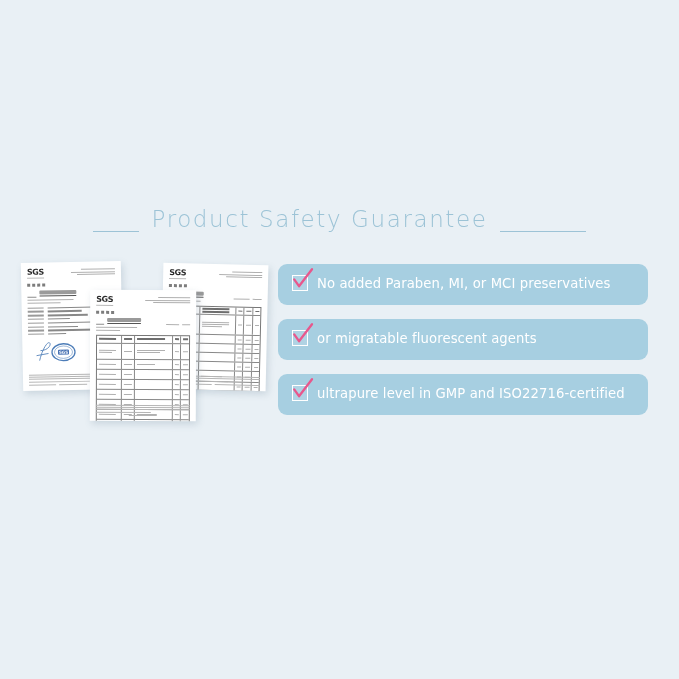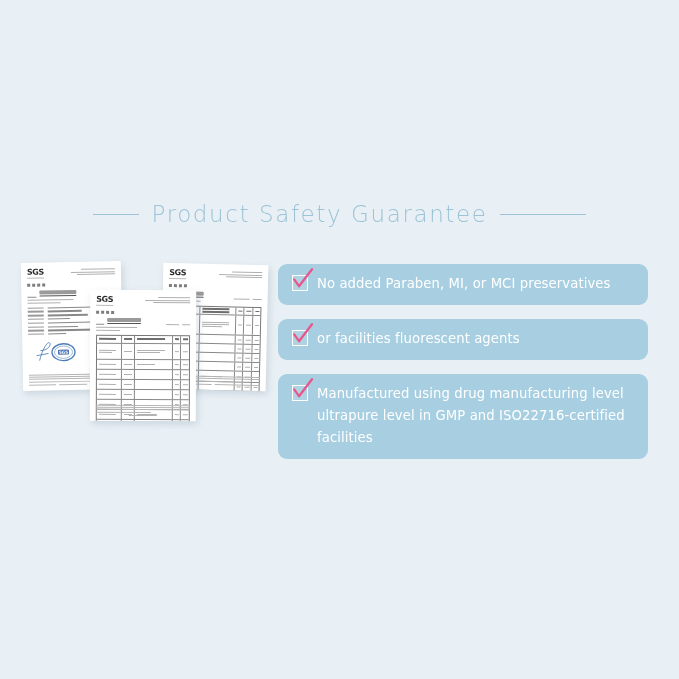--- a/index.html
+++ b/index.html
@@ -24,21 +24,21 @@
   }
 
   
   #title-block {
     position: absolute;
     left: 0;
     top: 196px;
     width: 679px;
     height: 36px;
     display: flex;
-    align-items: center;
+    align-items: flex-end;
     justify-content: center;
     gap: 13px;
   }
   .rule {
     height: 1px;
     background: #9dc3d6;
     flex: none;
   }
   .rule-left  { width: 46px; }
   .rule-right { width: 86px; }
@@ -51,20 +51,21 @@
     white-space: nowrap;
     font-family: "DejaVu Sans", sans-serif;
   }
 
   
   #checklist {
     position: absolute;
     left: 278px;
     top: 264px;
     width: 370px;
+    text-align: center;
   }
 
   .check-card {
     background: #a7cfe1;
     border-radius: 9px;
     padding: 9px 14px 10px 14px;
     display: flex;
     align-items: flex-start;
     gap: 9px;
     margin-bottom: 14px;
@@ -260,35 +261,33 @@
     </div>
 
     <div class="check-card">
       <span class="checkbox-wrap">
         <span class="checkbox-box"></span>
         <svg class="checkbox-tick" viewBox="0 0 24 24" fill="none">
           <path d="M3.2 11.4 L8.0 18.2 L21.0 1.2" stroke="#e8578c" stroke-width="2.3" stroke-linecap="round" stroke-linejoin="round"></path>
         </svg>
       </span>
       <div class="check-text">
-        <div>or facilities fluorescent agents</div>
+        <div>or migratable fluorescent agents</div>
       </div>
     </div>
 
     <div class="check-card">
       <span class="checkbox-wrap">
         <span class="checkbox-box"></span>
         <svg class="checkbox-tick" viewBox="0 0 24 24" fill="none">
           <path d="M3.2 11.4 L8.0 18.2 L21.0 1.2" stroke="#e8578c" stroke-width="2.3" stroke-linecap="round" stroke-linejoin="round"></path>
         </svg>
       </span>
       <div class="check-text">
-        <div>Manufactured using drug manufacturing level</div>
         <div>ultrapure level in GMP and ISO22716-certified</div>
-        <div>facilities</div>
       </div>
     </div>
 
   </div>
 
   <div id="doc-stack">
 
     <div class="doc" id="doc-left">
       <div class="doc-inner">
         <div class="sgs-logo">SGS</div>

